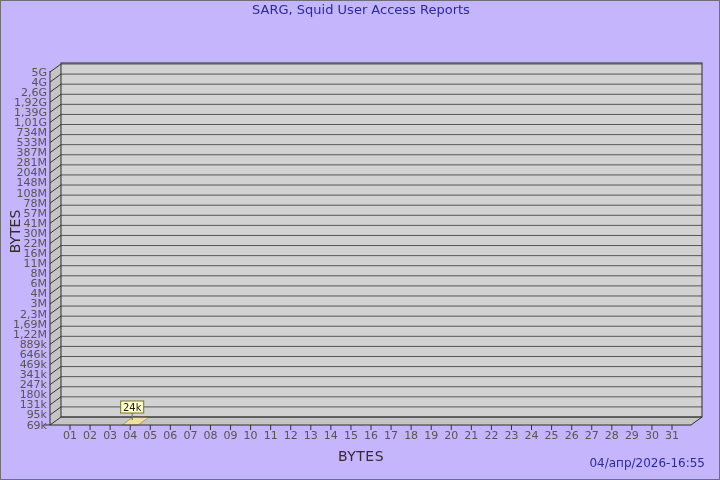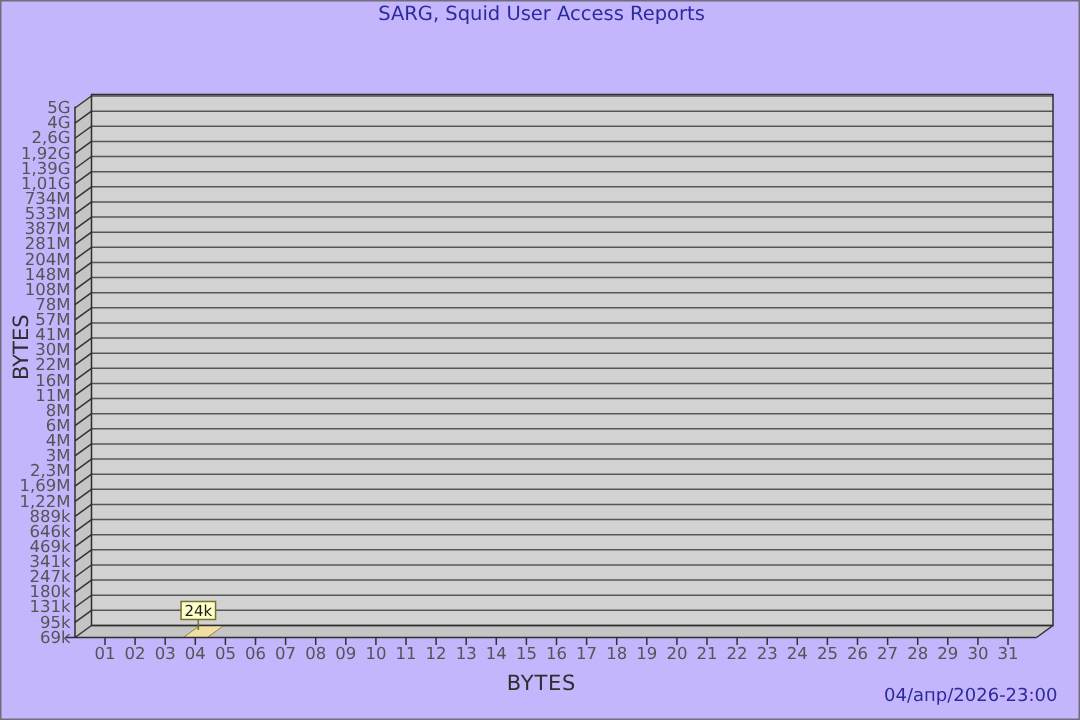--- a/index.html
+++ b/index.html
@@ -206,14 +206,14 @@
       <rect x="60" y="62" width="641" height="354" fill="none" stroke="#2f2f2f" stroke-width="1"></rect>
       <line x1="49" y1="70" x2="49" y2="424" stroke="#2f2f2f" stroke-width="1"></line>
       <line x1="43" y1="424" x2="690" y2="424" stroke="#2f2f2f" stroke-width="1"></line>
       <line x1="690" y1="424" x2="701" y2="416" stroke="#2f2f2f" stroke-width="1"></line>
       <line x1="131.201" y1="412" x2="131.201" y2="419" stroke="#73732e" stroke-width="1"></line>
       <rect x="119.701" y="400" width="23" height="12" fill="#ffffca" stroke="#73732e" stroke-width="1"></rect>
       <text x="131.201" y="409.5" text-anchor="middle" font-size="10" fill="#1c1c1c">24k</text>
     </svg>
 
   <div class="x-axis-title">BYTES</div>
-  <div class="timestamp">04/апр/2026-23:00</div>
+  <div class="timestamp">04/апр/2026-16:55</div>
 </div>
 
 </body></html>

